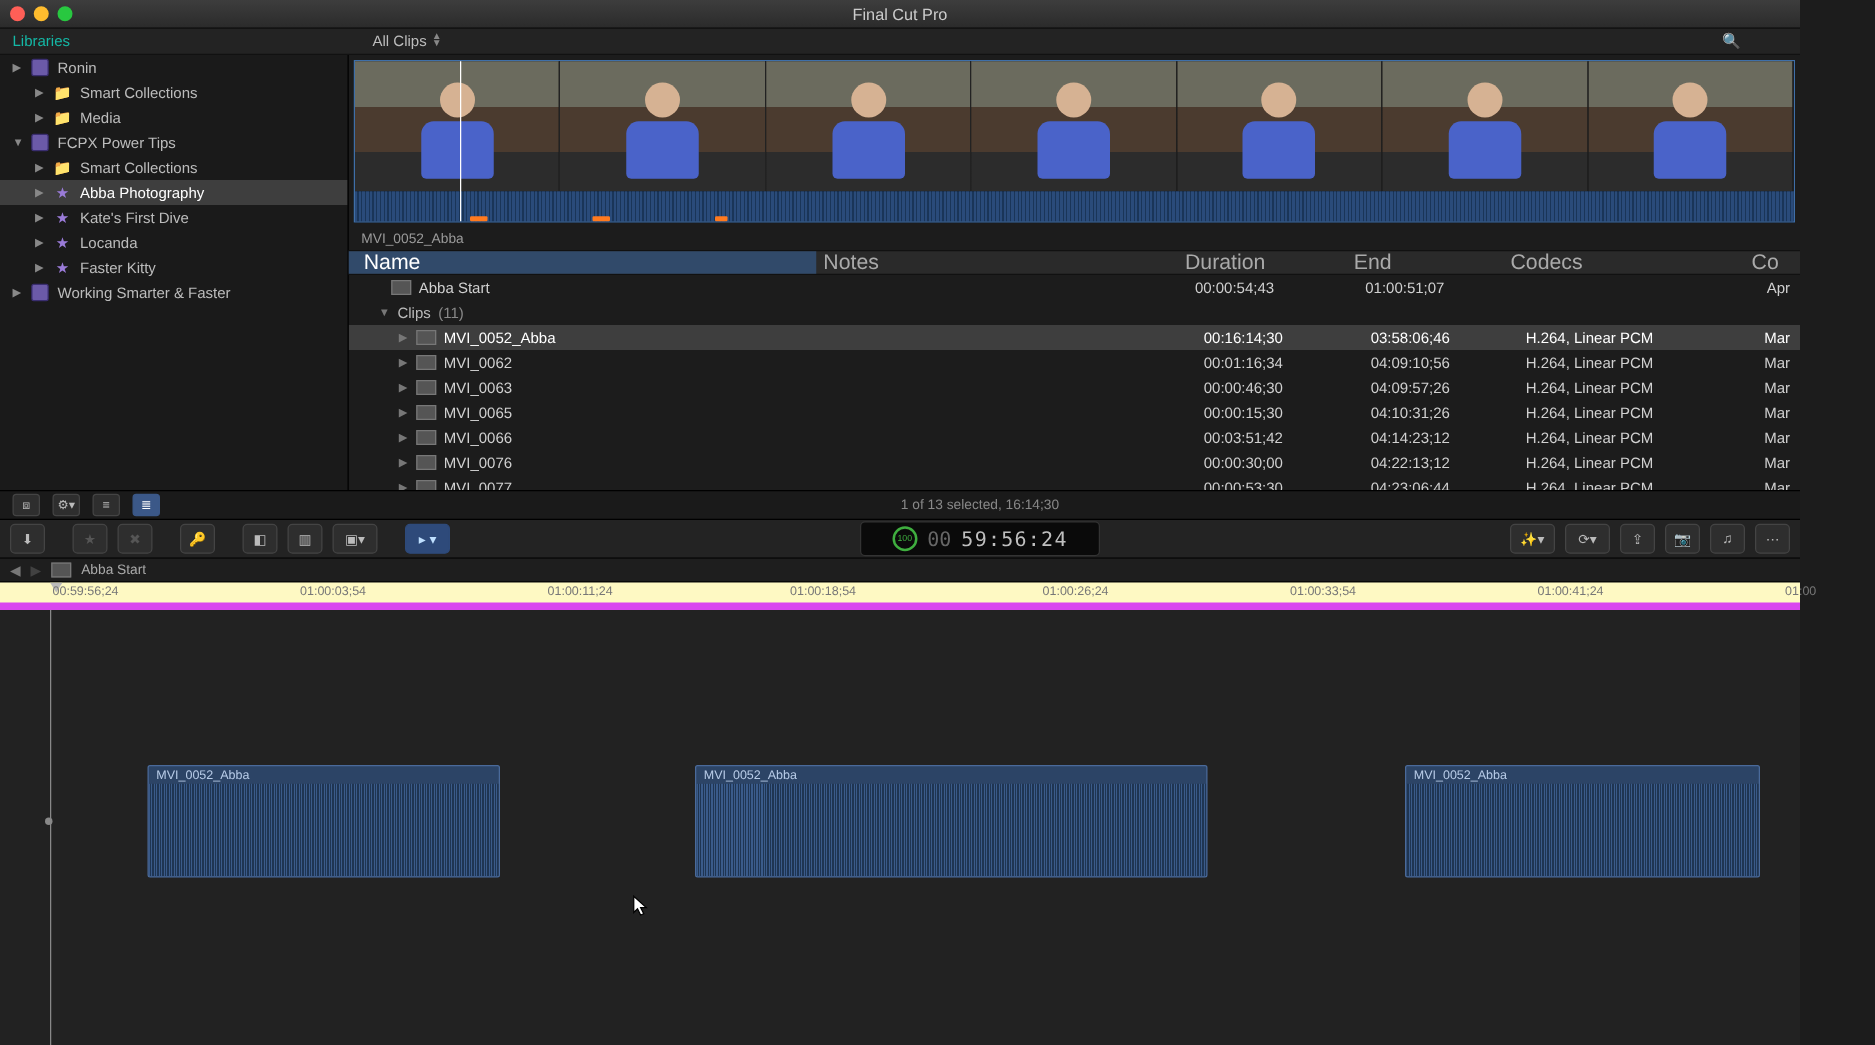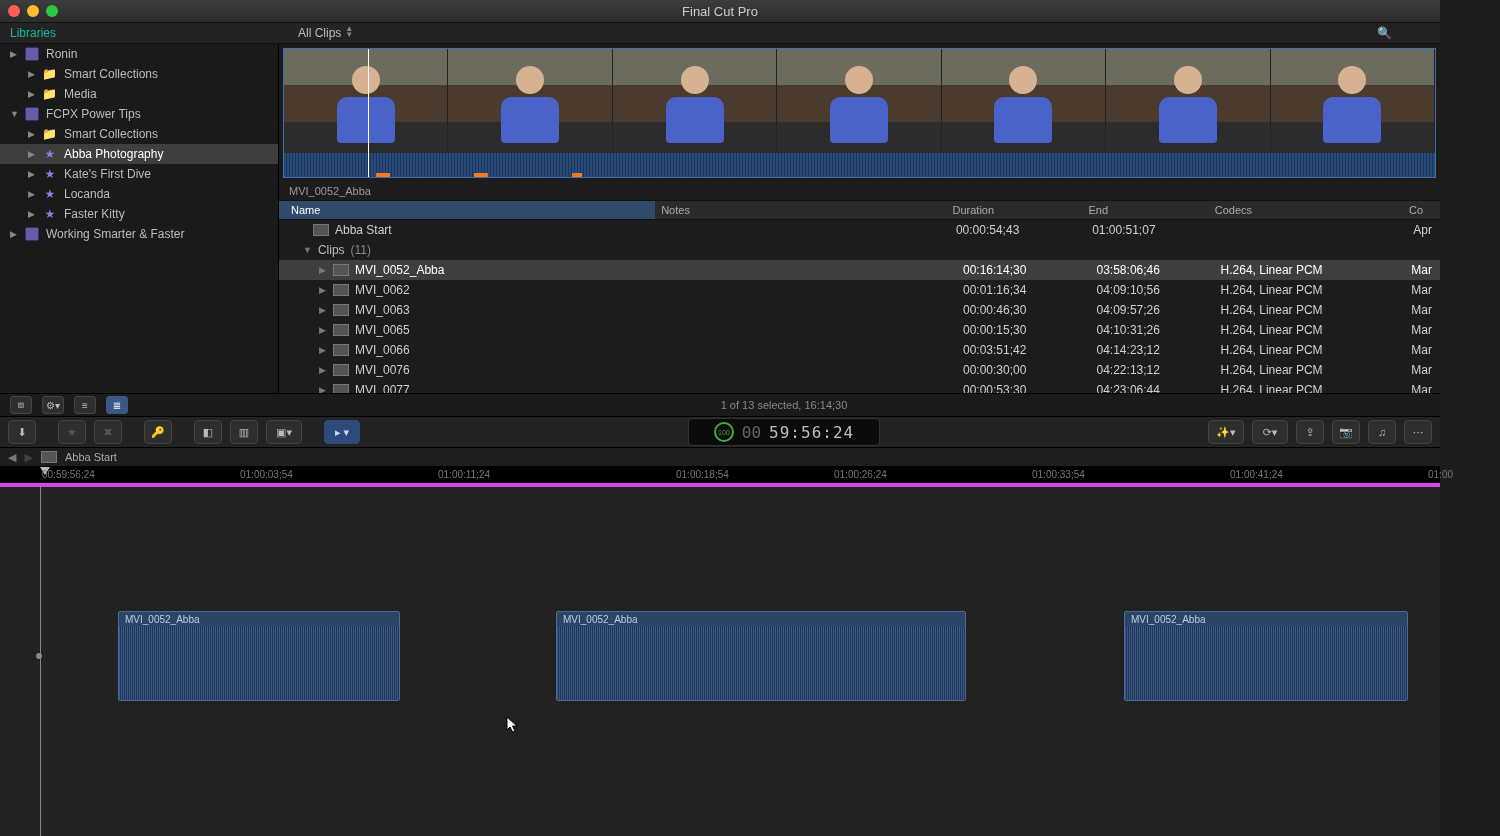--- a/index.html
+++ b/index.html
@@ -36,21 +36,21 @@
   .frames{flex:1;display:flex;}
   .frame{flex:1;background:linear-gradient(#6b6b5e 0%,#6b6b5e 35%,#4b3b2f 35%,#4b3b2f 70%,#2c2c2c 70%);position:relative;border-right:1px solid #222;}
   .frame .head{position:absolute;top:16%;left:50%;transform:translateX(-50%);width:28px;height:28px;border-radius:50%;background:#d6b293;}
   .frame .body{position:absolute;top:46%;left:50%;transform:translateX(-50%);width:58px;height:46px;border-radius:10px 10px 4px 4px;background:#4a63c9;}
   .filmstrip .wave{height:24px;background:repeating-linear-gradient(90deg,#2a4b7a 0 2px,#1a3558 2px 3px);position:relative;}
   .filmstrip .markers{position:absolute;left:0;right:0;bottom:0;height:4px;}
   .mk{position:absolute;bottom:0;height:4px;background:#ff7a1f;border-radius:1px;}
   .clipname-row{height:18px;padding-left:10px;color:#9a9a9a;font-size:11px;display:flex;align-items:center;}
 
   
-  .list-head{height:18px;display:flex;background:#2a2a2a;border-top:1px solid #111;border-bottom:1px solid #111;font-size:11px;color:#aaa;}
+  .list-head{height:18px;display:flex;background:#2a2a2a;border-top:1px solid #111;border-bottom:1px solid #111;font-size:17px;color:#aaa;}
   .col-name{width:375px;padding-left:12px;display:flex;align-items:center;background:#314a6a;color:#fff;}
   .col-notes{width:300px;padding-left:6px;display:flex;align-items:center;}
   .col-dur{width:140px;display:flex;align-items:center;}
   .col-end{width:130px;display:flex;align-items:center;}
   .col-codec{width:200px;display:flex;align-items:center;}
   .col-co{flex:1;display:flex;align-items:center;justify-content:flex-end;padding-right:17px;text-align:center;}
 
   .list-body{flex:1;overflow:hidden;}
   .row{height:20px;display:flex;align-items:center;font-size:12px;color:#d0d0d0;}
   .row.sel{background:#3e3e3e;color:#fff;}
@@ -82,21 +82,21 @@
   .timecode{width:190px;height:26px;background:#0a0a0a;border:1px solid #333;border-radius:4px;display:flex;align-items:center;justify-content:center;gap:8px;}
   .timecode .ring{width:16px;height:16px;border-radius:50%;border:2px solid #3fae3f;font-size:7px;color:#3fae3f;display:flex;align-items:center;justify-content:center;}
   .timecode .tc{color:#bfbfbf;font-family:ui-monospace,monospace;font-size:16px;letter-spacing:1px;}
 
   
   .tl-head{height:18px;background:#1e1e1e;border-bottom:1px solid #000;display:flex;align-items:center;padding-left:8px;gap:8px;color:#aaa;font-size:11px;}
   .tl-head .arrow{color:#777;}
   .tl-head .clap{width:14px;height:10px;background:#555;border:1px solid #777;}
 
   
-  .ruler{height:16px;background:#000000;position:relative;border-bottom:4px solid #d946ef;}
+  .ruler{height:16px;background:#fef9c3;position:relative;border-bottom:6px solid #d946ef;}
   .tick{position:absolute;top:2px;font-size:10px;color:#777;}
   .playhead{position:absolute;left:40px;top:0;width:10px;height:10px;}
   .playhead svg{display:block;}
 
   
   .tl-body{flex:1;background:#222;position:relative;}
   .track{position:absolute;left:0;right:0;top:124px;height:88px;}
   .clip{position:absolute;top:0;height:88px;background:#2c4466;border:1px solid #4a6a9a;border-radius:2px;overflow:hidden;}
   .clip .cname{position:absolute;top:2px;left:6px;font-size:10px;color:#b8cce8;}
   .clip .cwave{position:absolute;left:0;right:0;bottom:0;top:14px;background:repeating-linear-gradient(90deg,#3a5b8a 0 1px,transparent 1px 2px),linear-gradient(#1f3552,#1f3552);}
@@ -397,21 +397,21 @@
 
   <div class="ruler" id="ruler">
     <div class="playhead">
       <svg width="10" height="10">
           <polygon points="0,0 10,0 5,8" fill="#bbb"></polygon>
         </svg>
     </div>
   <div class="tick" style="left: 42px;">00:59:56;24</div>
       <div class="tick" style="left: 240px;">01:00:03;54</div>
       <div class="tick" style="left: 438px;">01:00:11;24</div>
-      <div class="tick" style="left: 652px; padding-left: 24px;">01:00:18;54</div>
+      <div class="tick" style="left: 608px; padding-left: 24px;">01:00:18;54</div>
       <div class="tick" style="left: 834px;">01:00:26;24</div>
       <div class="tick" style="left: 1032px;">01:00:33;54</div>
       <div class="tick" style="left: 1230px;">01:00:41;24</div>
       <div class="tick" style="left: 1428px;">01:00</div>
     </div>
 
   <div class="tl-body" id="tlbody">
     <div class="tl-playline"></div>
     <div class="snap-dot"></div>
     <div class="track" id="track">

